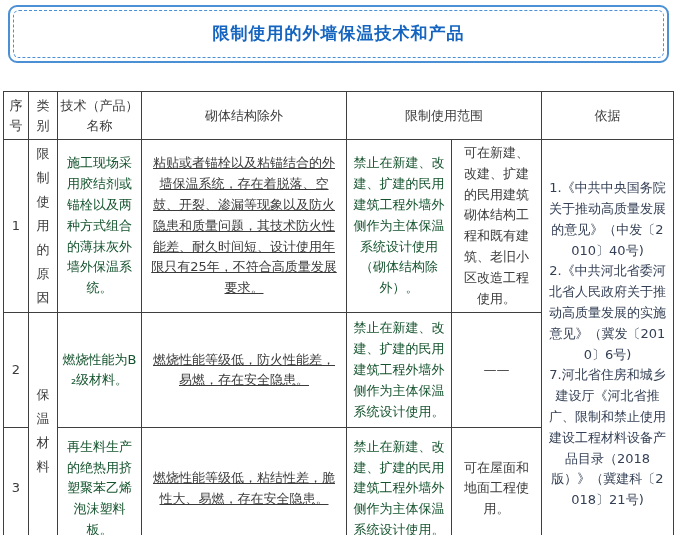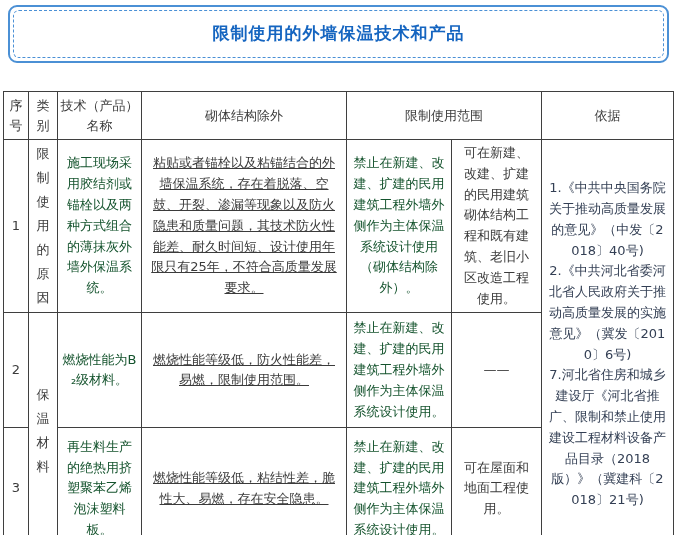--- a/index.html
+++ b/index.html
@@ -89,31 +89,31 @@
   </tr>
 
   <tr class="row-1">
     <td>1</td>
     <td class="vert">限制使用的原因</td>
     <td class="red">施工现场采用胶结剂或锚栓以及两种方式组合的薄抹灰外墙外保温系统。</td>
     <td class="reason">粘贴或者锚栓以及粘锚结合的外墙保温系统，存在着脱落、空鼓、开裂、渗漏等现象以及防火隐患和质量问题，其技术防火性能差、耐久时间短、设计使用年限只有25年，不符合高质量发展要求。</td>
     <td class="red scopeA">禁止在新建、改建、扩建的民用建筑工程外墙外侧作为主体保温系统设计使用（砌体结构除外）。</td>
     <td class="scopeB">可在新建、改建、扩建的民用建筑砌体结构工程和既有建筑、老旧小区改造工程使用。</td>
     <td class="basis" rowspan="3">
-      <div class="basis-item">1.《中共中央国务院关于推动高质量发展的意见》（中发〔2018〕40号)</div>
+      <div class="basis-item">1.《中共中央国务院关于推动高质量发展的意见》（中发〔2010〕40号)</div>
       <div class="basis-item">2.《中共河北省委河北省人民政府关于推动高质量发展的实施意见》（冀发〔2010〕6号)</div>
       <div class="basis-item">7.河北省住房和城乡建设厅《河北省推广、限制和禁止使用建设工程材料设备产品目录（2018版）》（冀建科〔2018〕21号)</div>
     </td>
   </tr>
 
   <tr class="row-2">
     <td>2</td>
     <td class="vert" rowspan="2">保温材料</td>
     <td class="red">燃烧性能为B₂级材料。</td>
-    <td class="reason">燃烧性能等级低，防火性能差，易燃，限制使用范围。</td>
+    <td class="reason">燃烧性能等级低，防火性能差，易燃，存在安全隐患。</td>
     <td class="red scopeA">禁止在新建、改建、扩建的民用建筑工程外墙外侧作为主体保温系统设计使用。</td>
     <td class="scopeB">——</td>
   </tr>
 
   <tr class="row-3">
     <td>3</td>
     <td class="red">再生料生产的绝热用挤塑聚苯乙烯泡沫塑料板。</td>
     <td class="reason">燃烧性能等级低，粘结性差，脆性大、易燃，存在安全隐患。</td>
     <td class="red scopeA">禁止在新建、改建、扩建的民用建筑工程外墙外侧作为主体保温系统设计使用。</td>
     <td class="scopeB">可在屋面和地面工程使用。</td>

